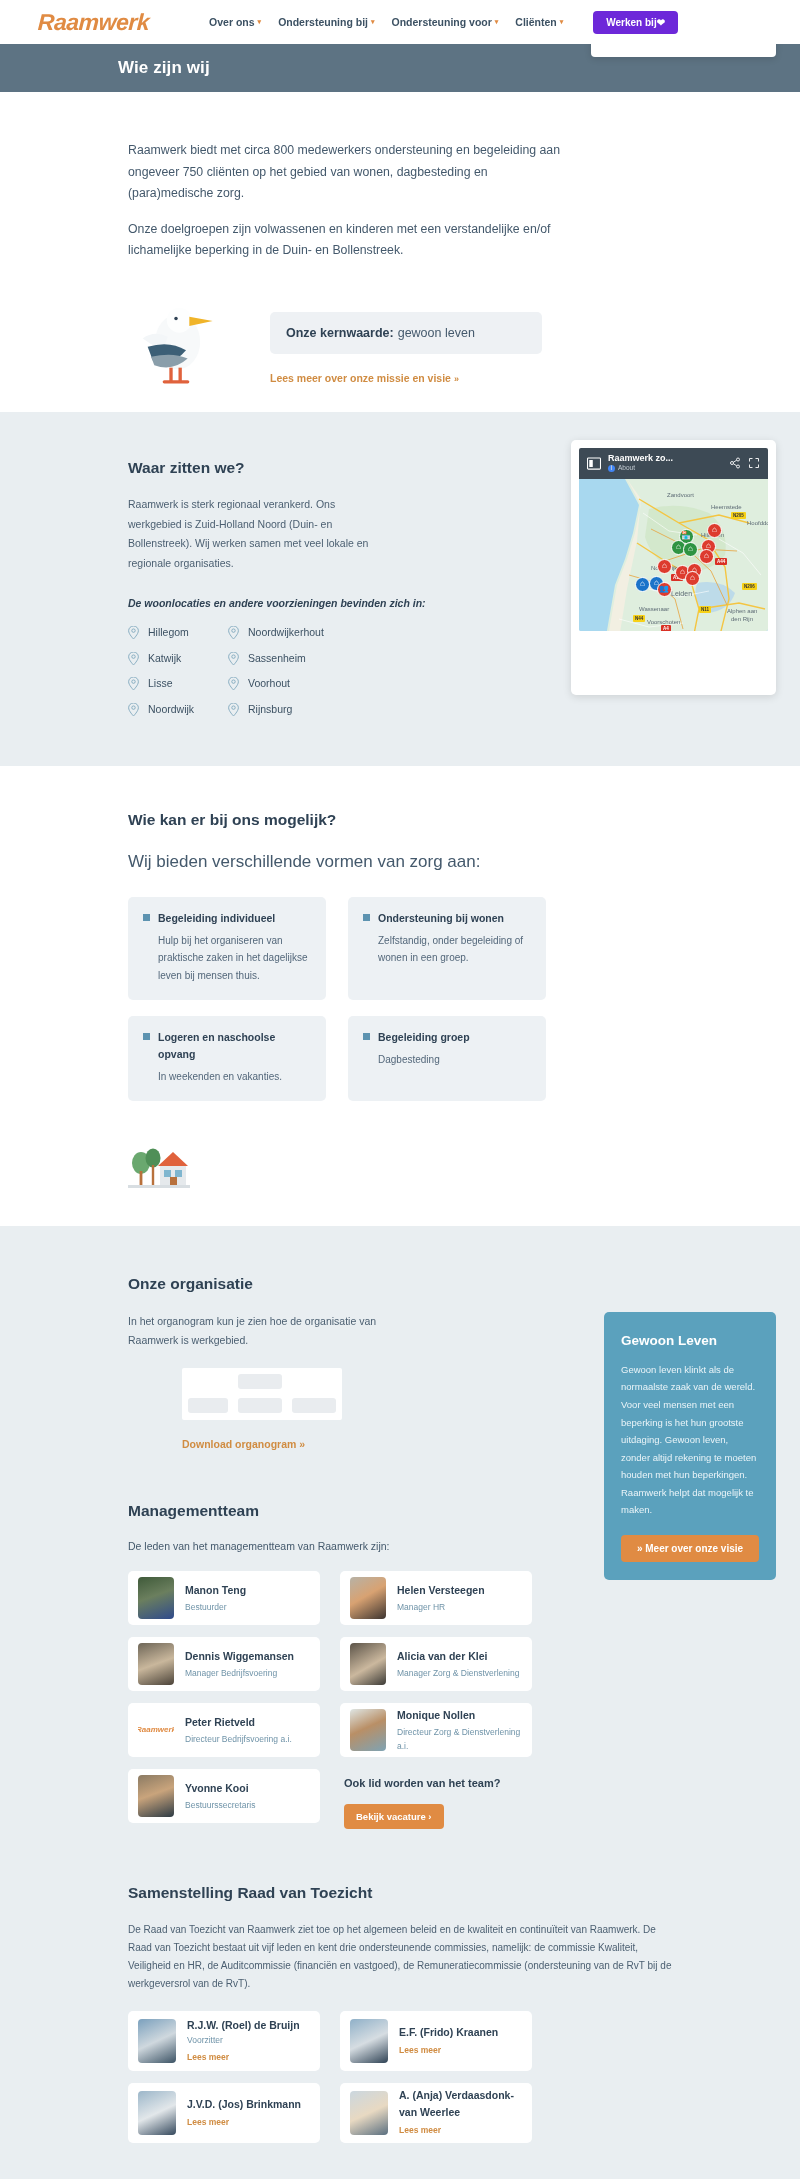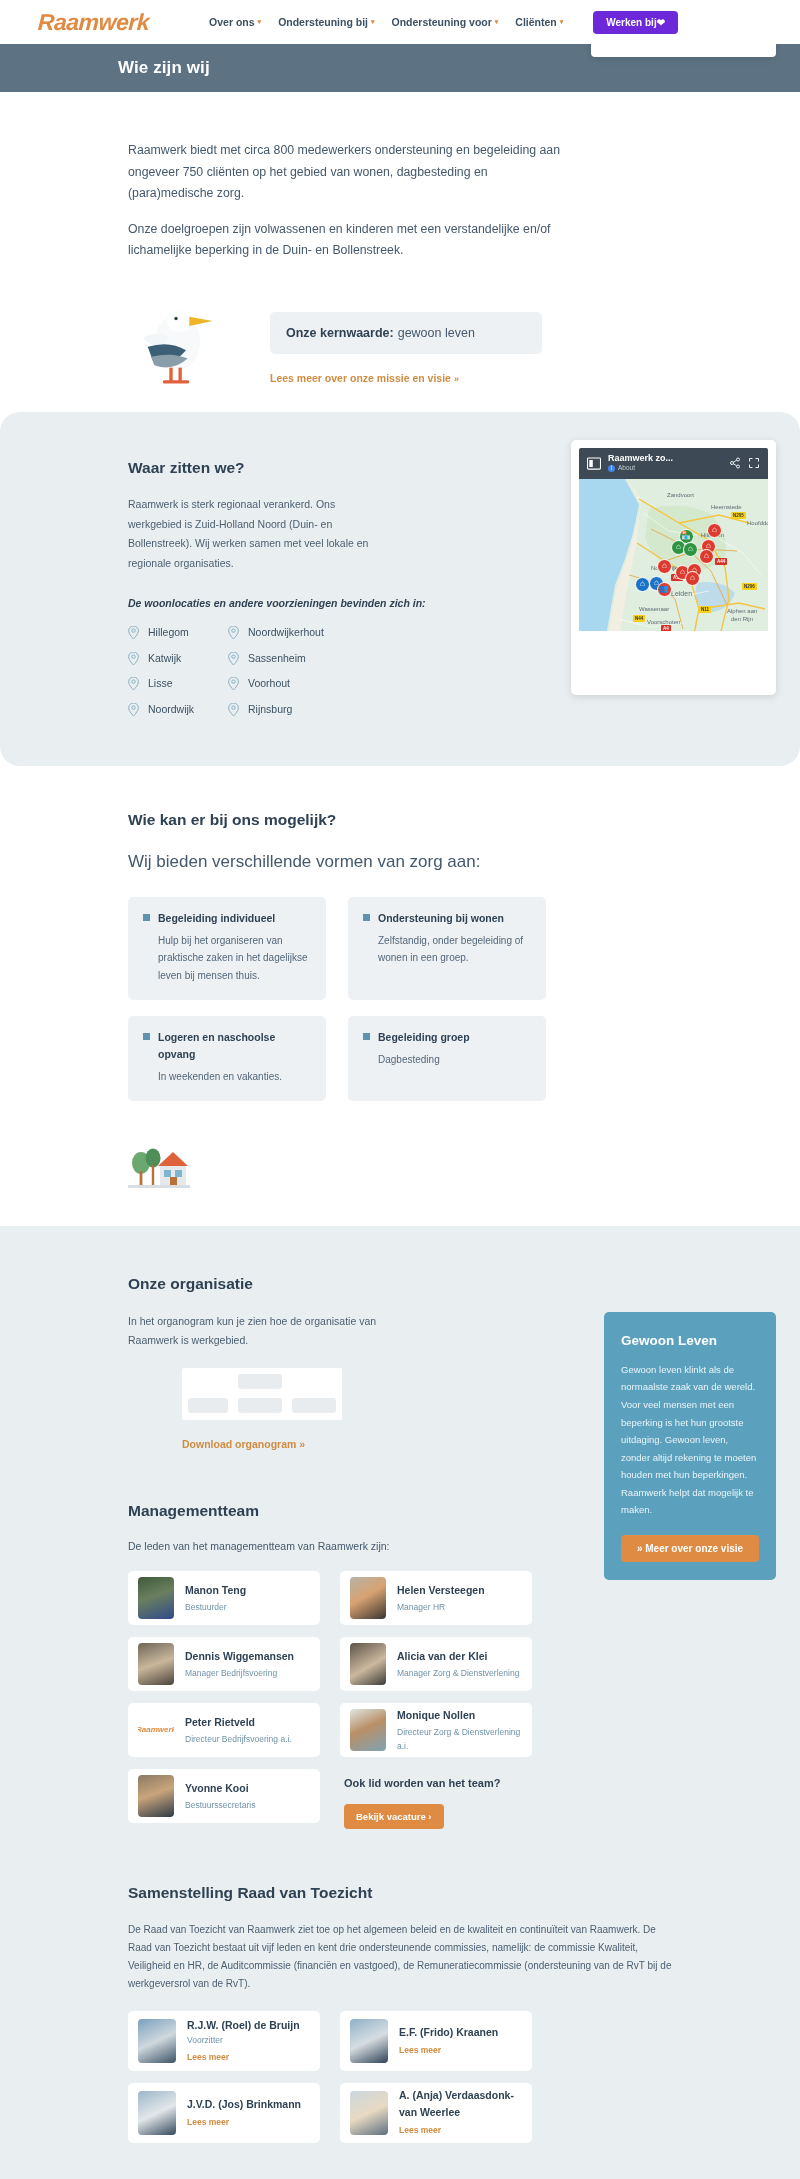--- a/index.html
+++ b/index.html
@@ -69,21 +69,21 @@
   }
   .kern-card .t1 { font-size: 12.5px; font-weight: 700; color: #2f4254; }
   .kern-card .t2 { font-size: 12.5px; font-weight: 400; color: #44596c; margin-left: 4px; }
   .kern-link {
     position: absolute; left: 270px; top: 68px; color: #d08c42; font-size: 10.5px;
     font-weight: 700; cursor: pointer;
   }
   .kern-link .arr { font-size: 9px; margin-left: 3px; }
 
   
-  .sec-grey { background: #e9eef1; padding: 44px 0 48px 0; position: relative; border-radius: 20px; }
+  .sec-grey { background: #e9eef1; padding: 44px 0 48px 0; position: relative; }
   .sec-inner { padding-left: 128px; width: 800px; position: relative; }
   h2.sec-title { font-size: 15.5px; font-weight: 700; color: #2f4254; margin-bottom: 15px; }
   .lead { max-width: 250px; font-size: 10.5px; color: #4b5f71; line-height: 1.85; }
   .bold-line { font-size: 10.5px; font-weight: 700; color: #2f4254; margin-top: 22px; margin-bottom: 12px; font-style: italic; }
   .loc-grid { display: grid; grid-template-columns: 100px 120px; row-gap: 9px; }
   .loc-item { display: flex; align-items: center; gap: 9px; font-size: 10.5px; color: #3c5163; }
   .pin { width: 11px; height: 13px; flex: none; }
 
   
   .map-card {

